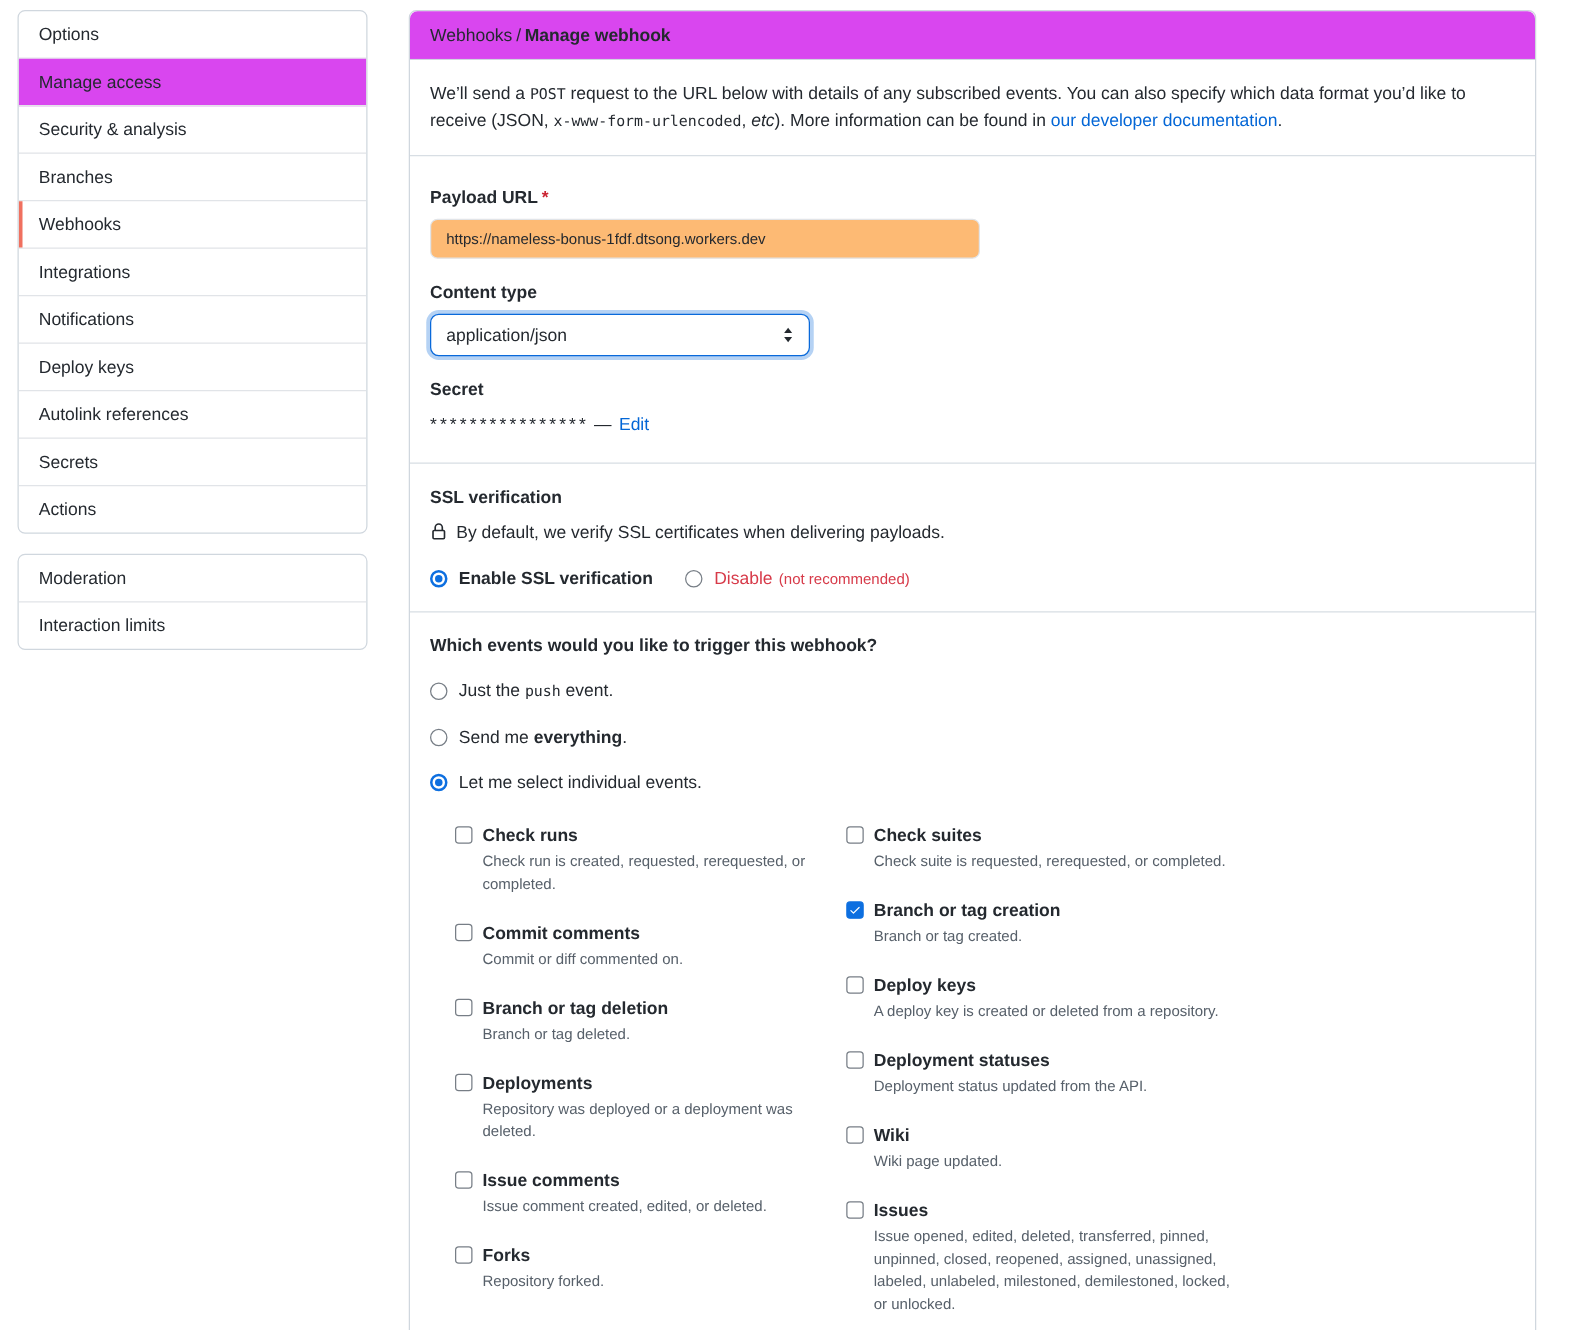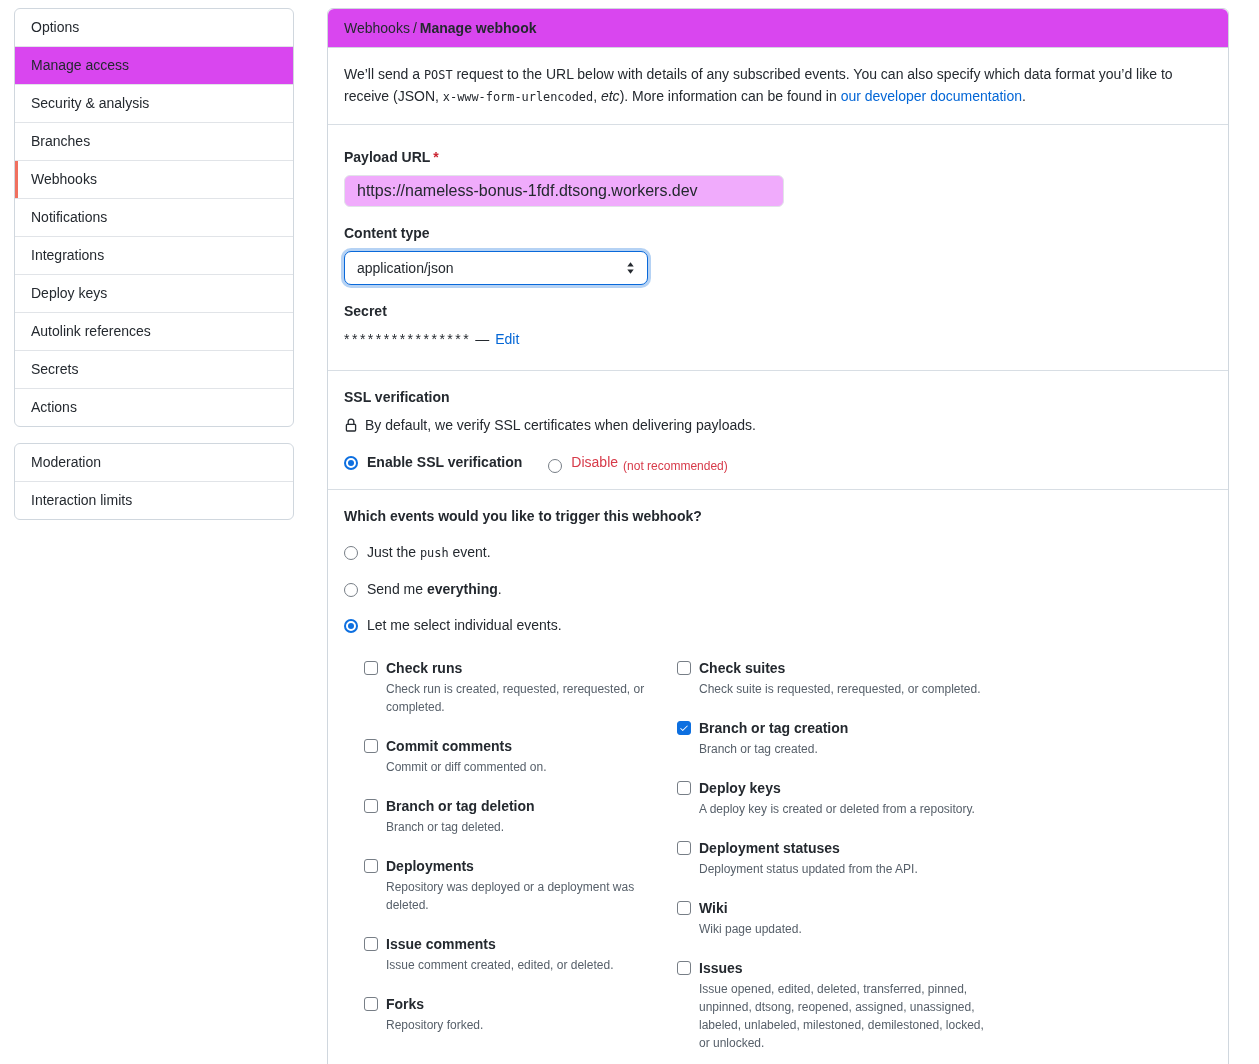--- a/index.html
+++ b/index.html
@@ -36,36 +36,36 @@
 
   .panel-desc{padding:16px;border-bottom:1px solid #d8dee4;line-height:21px;}
   code{font-family:"DejaVu Sans Mono","Liberation Mono",monospace;font-size:85%;}
   a.link{color:var(--link);text-decoration:none;cursor:pointer;}
 
   .form-section{padding:16px;}
   .field{margin-bottom:16px;}
   .field:last-child{margin-bottom:4px;}
   .field-label{font-weight:700;margin:6px 0 7px;line-height:21px;}
   .required{color:#cb2431;margin-left:3px;}
-  .text-input{width:440px;height:32px;padding:5px 12px;font-size:16px;font-family:inherit;color:var(--fg);
-    background:#f0abfc;border:1px solid var(--border-soft);border-radius:6px;outline:none;}
+  .text-input{width:440px;height:32px;padding:5px 12px;font-size:12px;font-family:inherit;color:var(--fg);
+    background:#fdba74;border:1px solid var(--border-soft);border-radius:6px;outline:none;}
   .select-box{position:relative;display:flex;align-items:center;justify-content:space-between;width:304px;height:34px;
     padding:0 12px;background:#fff;border:1px solid #0969da;border-radius:7px;
     box-shadow:0 0 0 3px rgba(9,105,218,0.3);cursor:pointer;}
   .secret-line{display:flex;align-items:center;line-height:21px;}
   .secret-mask{letter-spacing:2.5px;}
   .secret-dash{margin:0 6px 0 4px;}
 
   .section{border-top:1px solid #d8dee4;padding:16px;}
   .section-heading{font-weight:700;line-height:21px;margin-bottom:7px;}
   .lock-row{display:flex;align-items:center;line-height:21px;}
   .lock-row svg{margin-right:7px;flex-shrink:0;}
   .radio-row{display:flex;align-items:center;margin-top:16px;}
   .radio-group{display:flex;align-items:center;cursor:pointer;}
-  .radio-group + .radio-group{margin-left:26px;align-items:flex-end;}
+  .radio-group + .radio-group{margin-left:26px;}
   .radio{width:14px;height:14px;border-radius:50%;border:1px solid #777e86;background:#fff;position:relative;flex-shrink:0;cursor:pointer;}
   .radio.checked{border:2px solid var(--accent);}
   .radio.checked::after{content:"";position:absolute;left:50%;top:50%;width:6px;height:6px;margin:-3px 0 0 -3px;border-radius:50%;background:var(--accent);}
   .radio-label{margin-left:9px;line-height:21px;}
   .bold{font-weight:700;}
   .danger-text{color:var(--danger);}
   .danger-note{color:var(--danger);font-size:12px;margin-left:5px;}
 
   .event-radio{display:flex;align-items:center;margin-top:15px;cursor:pointer;}
   .checkbox-grid{display:grid;grid-template-columns:313px 313px;margin:22px 0 0 20px;align-items:start;}
@@ -96,24 +96,24 @@
         <div class="menu-item">
     <span class="menu-label">Security &amp; analysis</span>
   </div>
         <div class="menu-item">
     <span class="menu-label">Branches</span>
   </div>
         <div class="menu-item active">
     <span class="menu-label">Webhooks</span>
   </div>
         <div class="menu-item">
+    <span class="menu-label">Integrations</span>
+  </div>
+        <div class="menu-item">
     <span class="menu-label">Notifications</span>
-  </div>
-        <div class="menu-item">
-    <span class="menu-label">Integrations</span>
   </div>
         <div class="menu-item">
     <span class="menu-label">Deploy keys</span>
   </div>
         <div class="menu-item">
     <span class="menu-label">Autolink references</span>
   </div>
         <div class="menu-item">
     <span class="menu-label">Secrets</span>
   </div>
@@ -312,20 +312,20 @@
     </label>
     <div class="cb-desc">Wiki page updated.</div>
   </div>
             <div class="cb-item">
     <label class="cb-head">
       <span class="checkbox">
         
       </span>
       <span class="cb-label">Issues</span>
     </label>
-    <div class="cb-desc">Issue opened, edited, deleted, transferred, pinned, unpinned, dtsong, reopened, assigned, unassigned, labeled, unlabeled, milestoned, demilestoned, locked, or unlocked.</div>
+    <div class="cb-desc">Issue opened, edited, deleted, transferred, pinned, unpinned, closed, reopened, assigned, unassigned, labeled, unlabeled, milestoned, demilestoned, locked, or unlocked.</div>
   </div>
           </div>
       </div>
     </div>
 
   </main>
 </div>
 
 </body></html>

